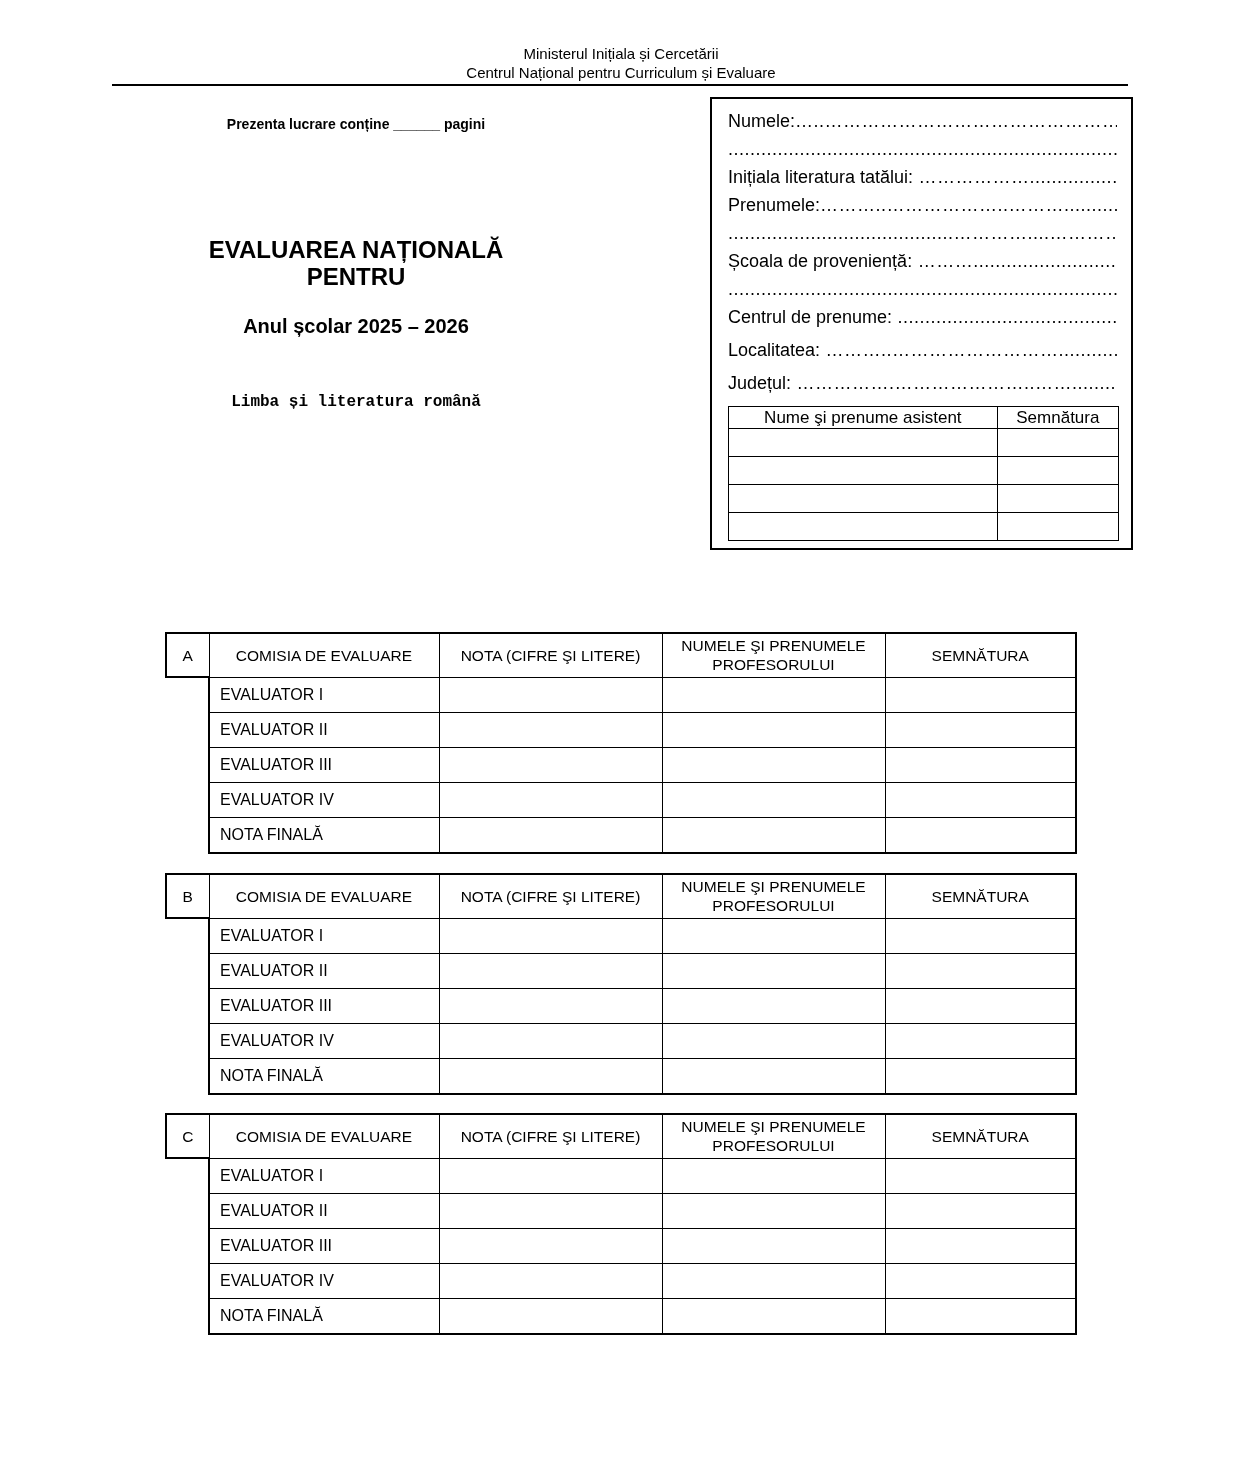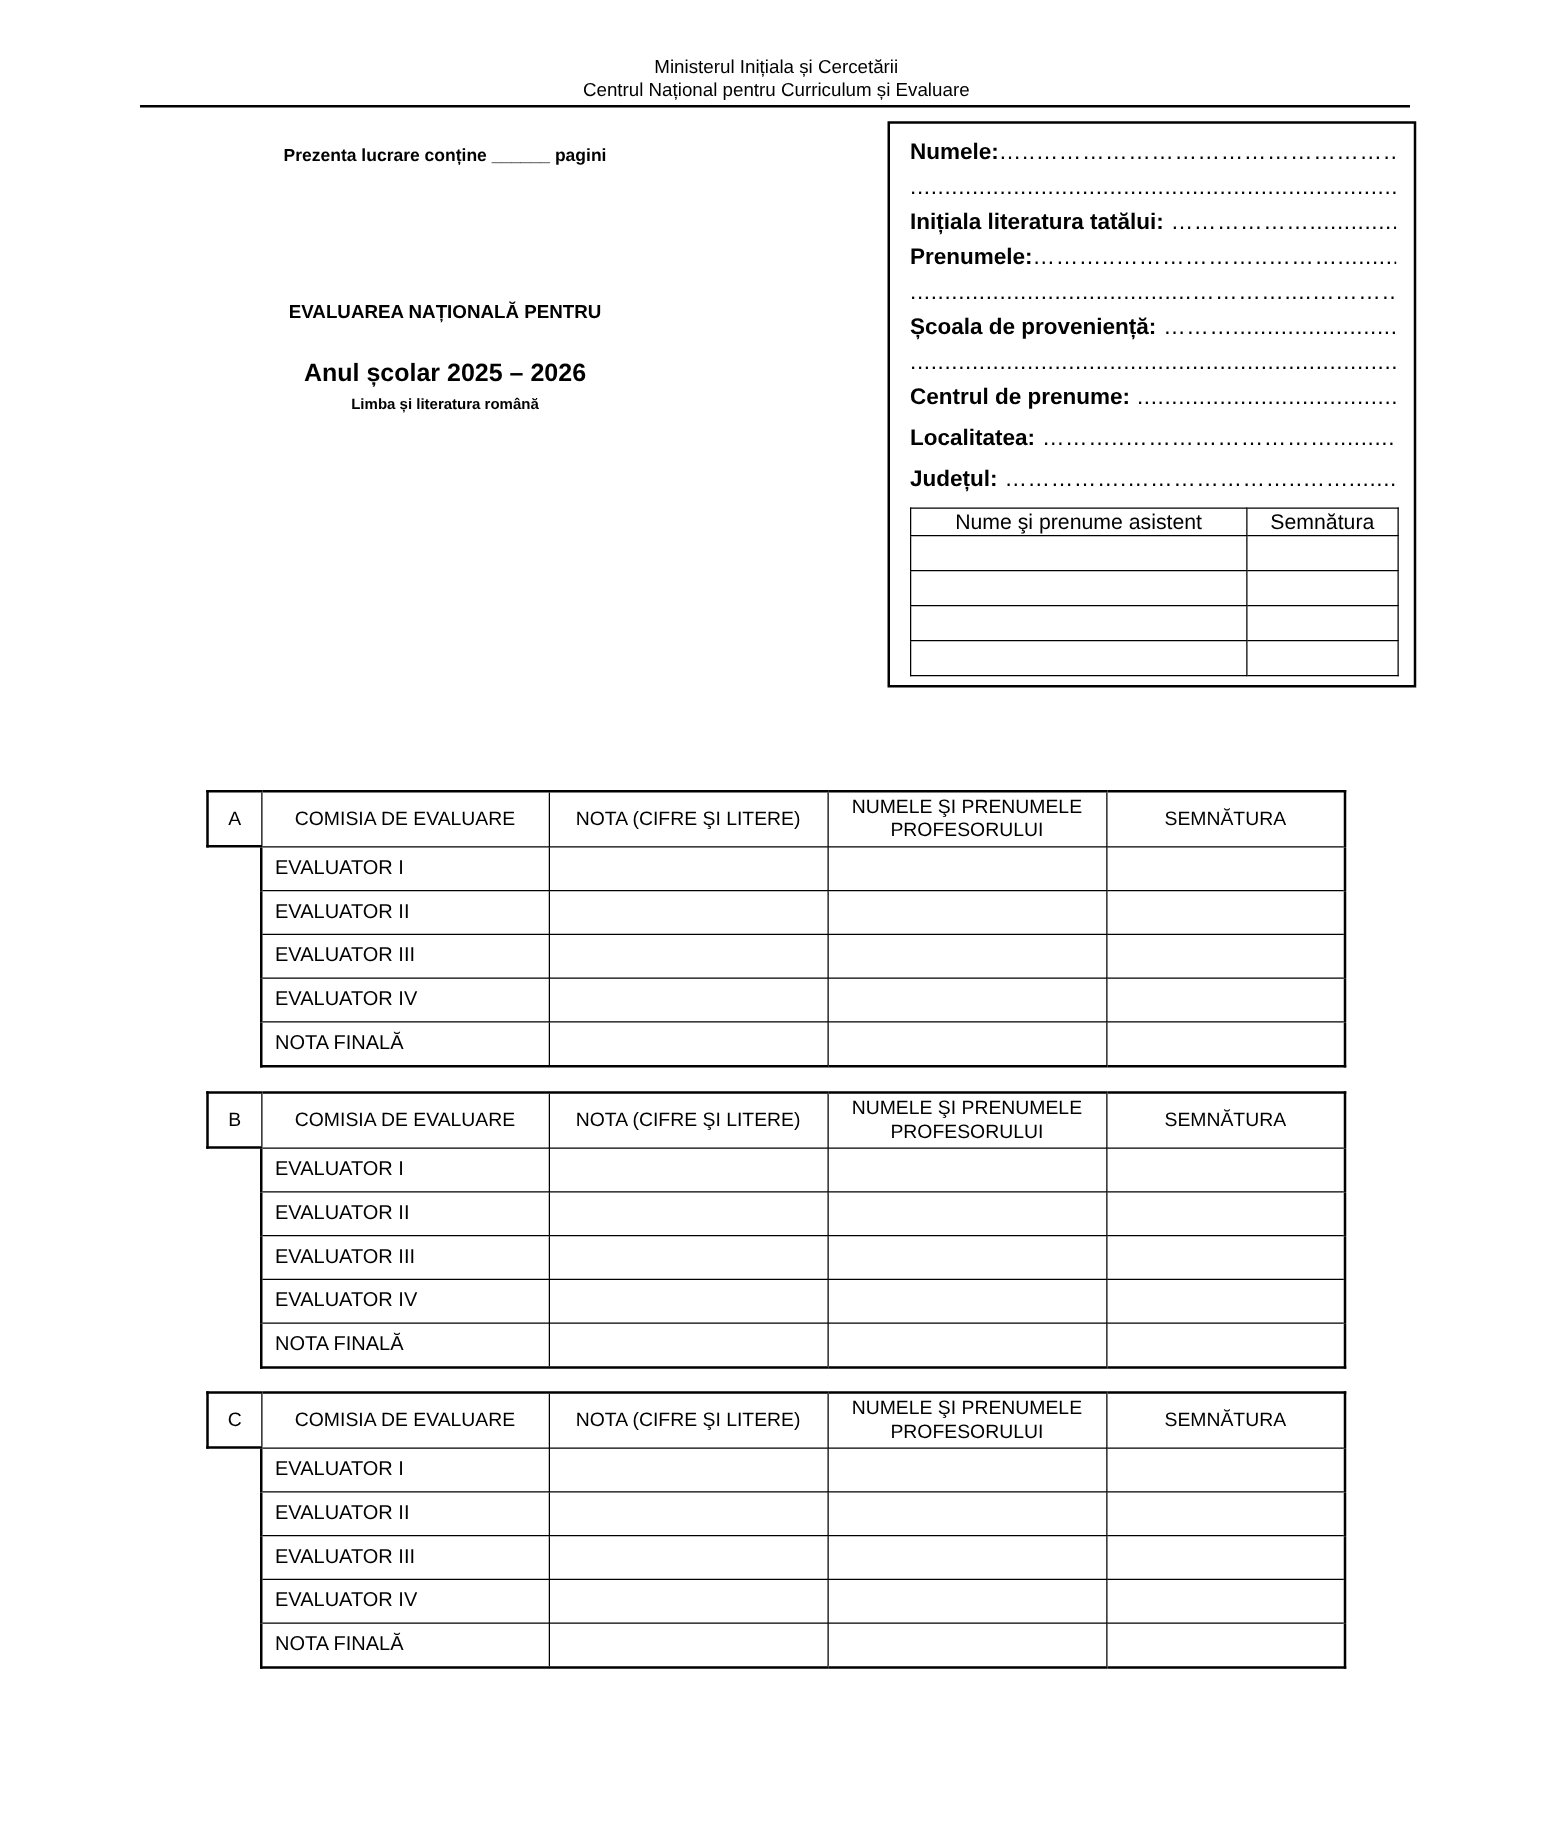--- a/index.html
+++ b/index.html
@@ -8,30 +8,30 @@
     font-family:"Liberation Sans", sans-serif;position:relative;overflow:hidden;
   }
   
   .top-header{position:absolute;top:44px;left:0;width:1242px;text-align:center;
     font-size:15px;line-height:19px;font-weight:normal;}
   .top-rule{position:absolute;top:84px;left:112px;width:1016px;border-top:2px solid #000;height:0;}
 
   
   .left-block{position:absolute;left:170px;top:112px;width:372px;text-align:center;font-weight:bold;}
   .pages-line{font-size:14px;line-height:24px;}
-  .main-title{margin-top:100px;font-size:15px;line-height:27px;}
+  .main-title{margin-top:100px;font-size:24px;line-height:27px;}
   .school-year{margin-top:24px;font-size:20px;line-height:24px;}
-  .subject{font-size:12px;line-height:24px;}
+  .subject{margin-top:52px;font-size:16px;line-height:24px;font-family:Liberation Mono, monospace;}
 
   
   .id-box{position:absolute;left:710px;top:97px;width:423px;height:453px;
     border:2px solid #000;box-sizing:border-box;padding:10px 14px 0 16px;}
   .id-line{white-space:nowrap;overflow:hidden;font-size:18px;height:28px;line-height:24px;}
   .id-line.tall{height:33px;}
-  .id-line .lbl{font-weight:bold;}
+  .id-line .lbl{font-weight:normal;}
   .id-line .dots{font-weight:normal;letter-spacing:0.5px;}
 
   table.assist{border-collapse:collapse;table-layout:fixed;margin:2px auto 0;width:391px;}
   table.assist th, table.assist td{border:1.5px solid #000;padding:0;}
   table.assist th{height:21px;font-size:17px;font-weight:normal;text-align:center;vertical-align:middle;}
   table.assist td{height:27px;}
   .assist .c1{width:69%;}
   .assist .c2{width:31%;}
 
   

